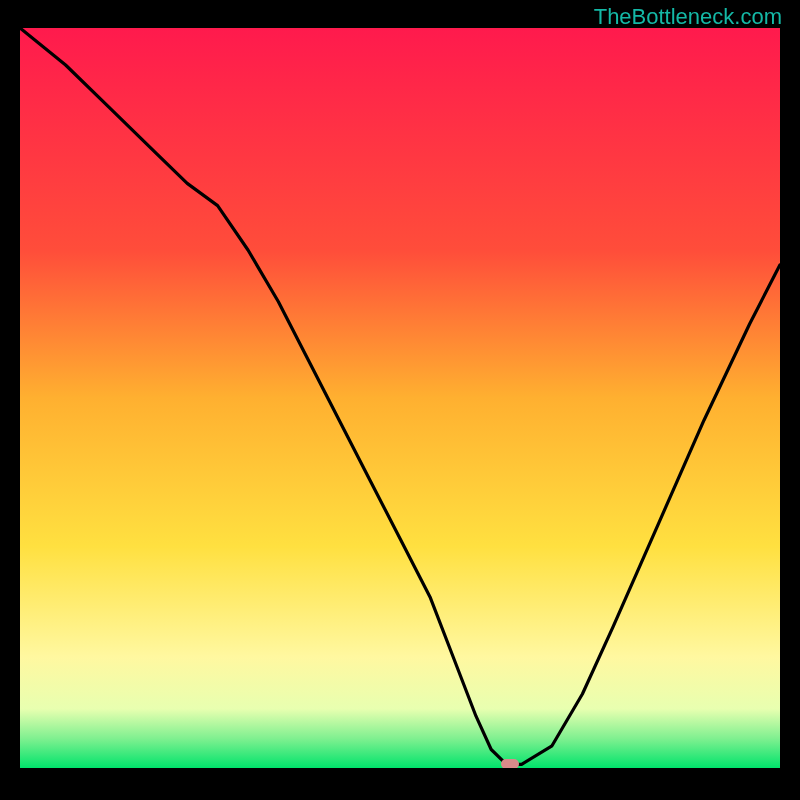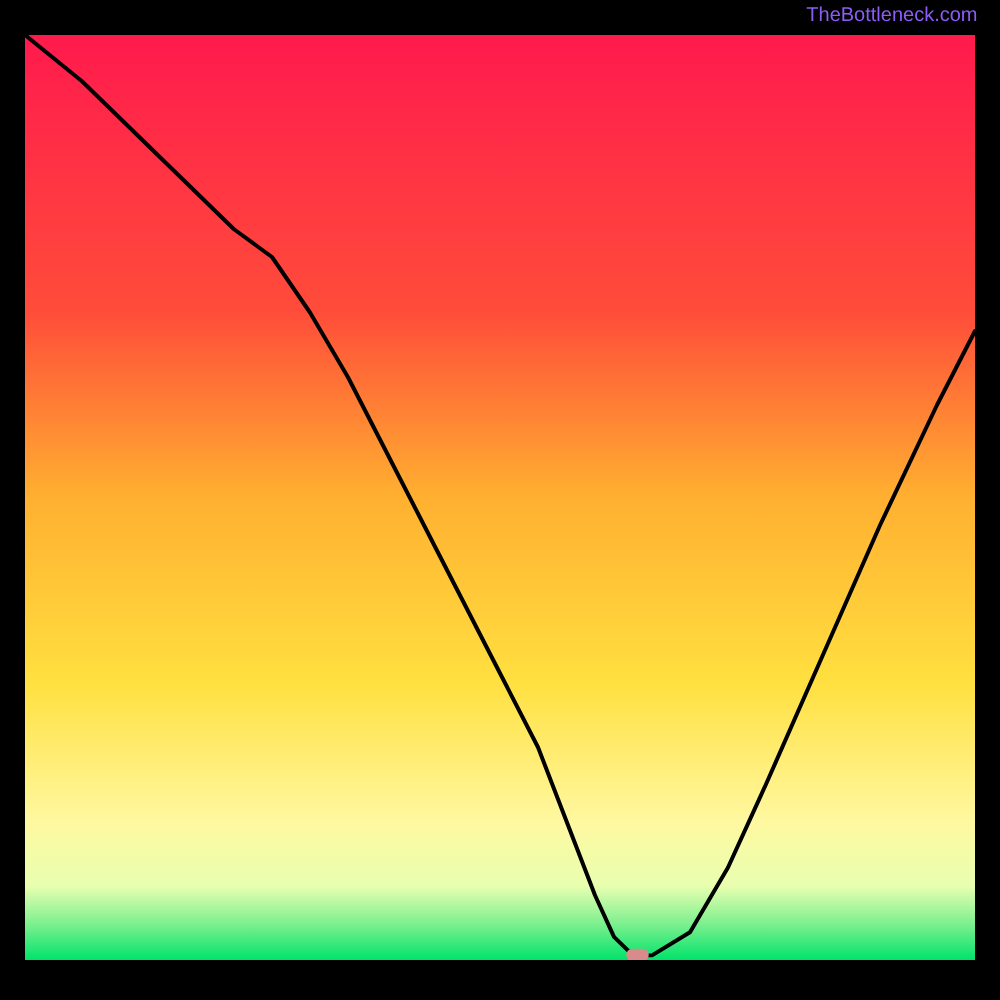--- a/index.html
+++ b/index.html
@@ -7,22 +7,22 @@
     width: 800px;
     height: 800px;
     background: #000000;
     position: relative;
     font-family: Arial, sans-serif;
   }
   .watermark {
     position: absolute;
     top: 4px;
     right: 18px;
-    color: #8b5cf6;
-    font-size: 16px;
+    color: #14b8a6;
+    font-size: 22px;
     font-weight: 500;
     z-index: 10;
   }
   .plot-area {
     position: absolute;
     left: 20px;
     top: 28px;
     width: 760px;
     height: 740px;
     overflow: hidden;

